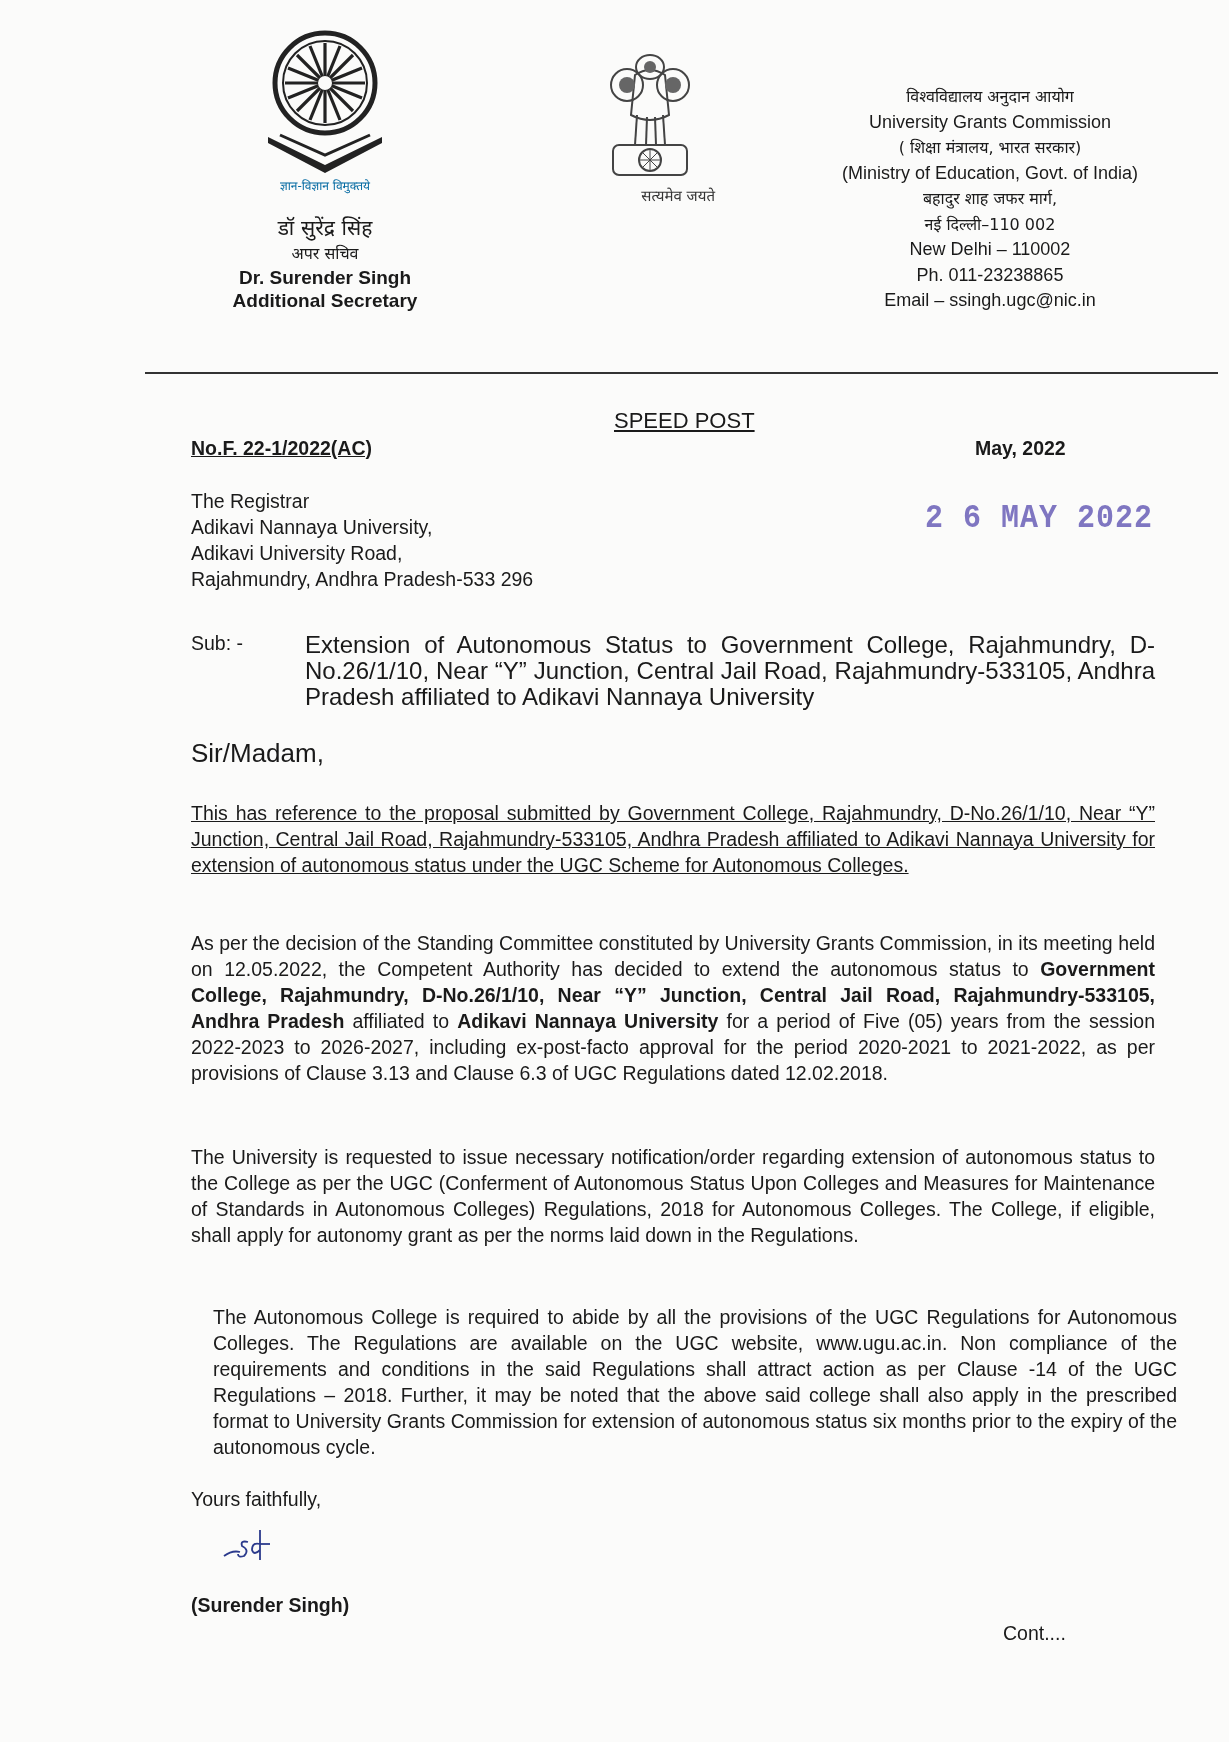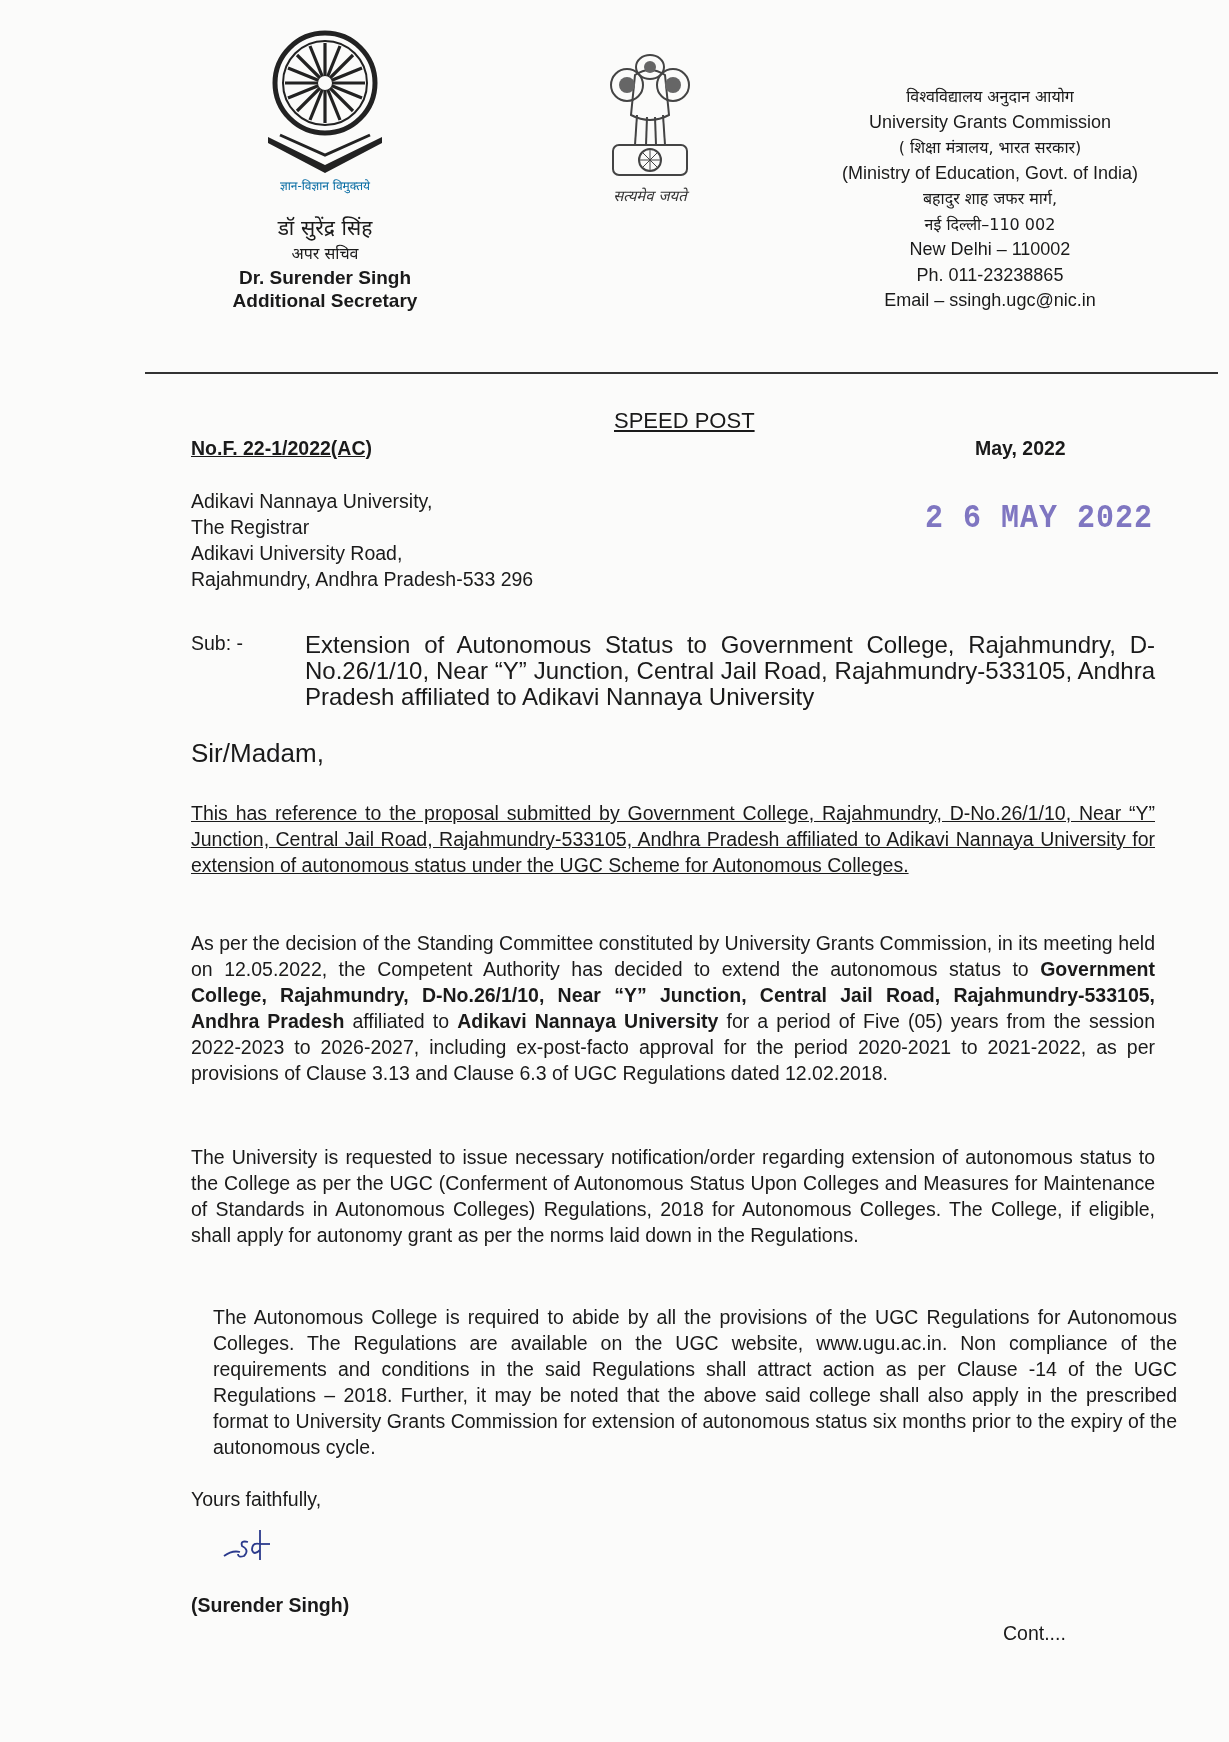--- a/index.html
+++ b/index.html
@@ -13,21 +13,21 @@
   
   .left-head { left: 200px; top: 25px; width: 250px; text-align: center; }
   .ugc-logo { width: 130px; height: 150px; margin: 0 auto; display: block; }
   .ugc-motto { font-family: "DejaVu Sans", sans-serif; font-size: 12px; margin-top: 2px; color: #0369a1; }
   .hindi-name { font-family: "DejaVu Sans", sans-serif; font-size: 21px; margin-top: 20px; line-height: 28px; }
   .hindi-title { font-family: "DejaVu Sans", sans-serif; font-size: 16px; line-height: 24px; }
   .eng-name { font-weight: bold; font-size: 19px; line-height: 23px; }
   .eng-title { font-weight: bold; font-size: 19px; line-height: 23px; }
 
   
-  .emblem { left: 585px; top: 45px; width: 130px; text-align: center; font-style: italic; }
+  .emblem { left: 585px; top: 45px; width: 130px; text-align: right; }
   .emblem svg { display: block; margin: 0 auto; }
   .emblem-motto { font-family: "DejaVu Sans", sans-serif; font-size: 15px; margin-top: 0px; color: #333; }
 
   
   .right-head { left: 790px; top: 84px; width: 400px; text-align: center; font-size: 18px; line-height: 25.5px; color: #1a1a1a; }
   .right-head .hi { font-family: "DejaVu Sans", sans-serif; font-size: 16px; }
 
   .divider { left: 145px; top: 372px; width: 1073px; height: 2px; background: #333; }
   .speedpost { left: 599px; top: 408px; font-weight: normal; font-size: 22px; text-decoration: underline; margin-left: 15px; }
   .refno { left: 191px; top: 437px; font-weight: bold; font-size: 19.5px; text-decoration: underline; }
@@ -125,22 +125,22 @@
   <div>Email – ssingh.ugc@nic.in</div>
 </div>
 
 <div class="abs divider"></div>
 
 <div class="abs speedpost">SPEED POST</div>
 <div class="abs refno">No.F. 22-1/2022(AC)</div>
 <div class="abs date">May, 2022</div>
 
 <div class="abs address">
+  <div>The Registrar</div>
   <div>Adikavi Nannaya University,</div>
-  <div>The Registrar</div>
   <div>Adikavi University Road,</div>
   <div>Rajahmundry, Andhra Pradesh-533 296</div>
 </div>
 
 <div class="abs stamp">2 6 MAY 2022</div>
 
 <div class="abs sub-label">Sub: -</div>
 <div class="abs sub-text">Extension of Autonomous Status to Government College, Rajahmundry, D-No.26/1/10, Near “Y” Junction, Central Jail Road, Rajahmundry-533105, Andhra Pradesh affiliated to Adikavi Nannaya University</div>
 
 <div class="abs salutation">Sir/Madam,</div>

